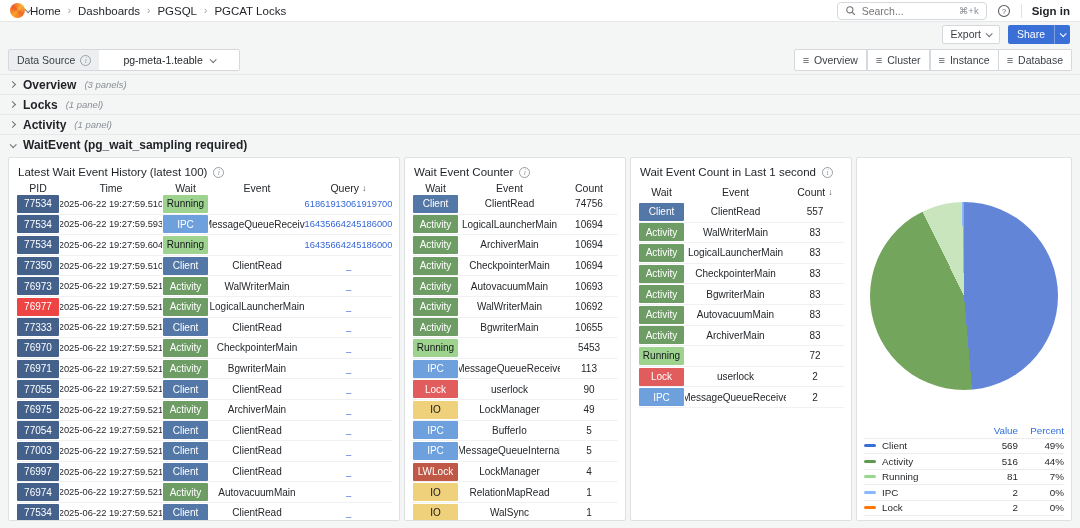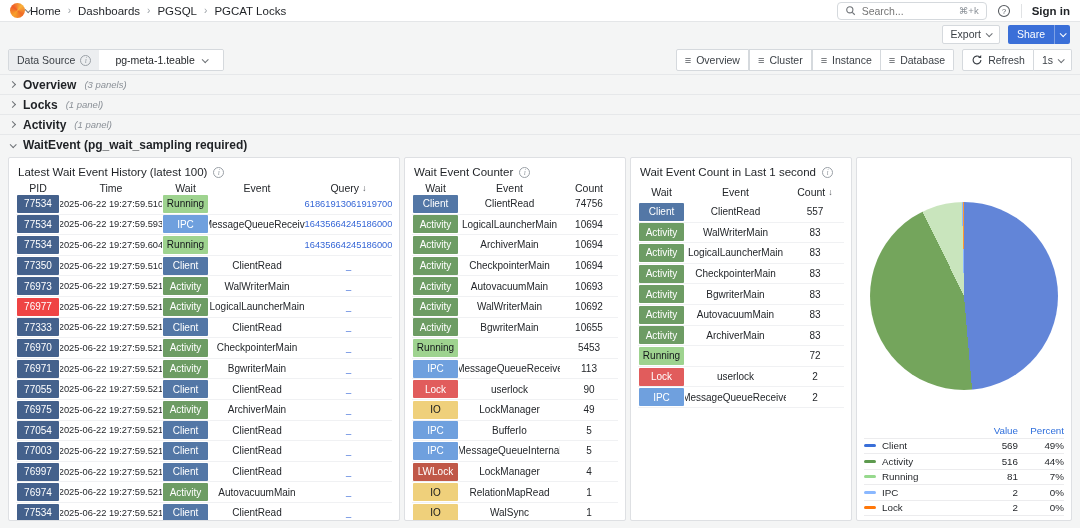--- a/index.html
+++ b/index.html
@@ -41,21 +41,21 @@
     display:flex; align-items:center; padding:0 5px; }
   .btn-split .chev { border-color:#fff; }
 
   
   .toolbar { height:28px; display:flex; align-items:center; justify-content:space-between;
     padding:0 8px; }
   .ds-group { display:flex; height:22px; border:1px solid #d5d9dd; border-radius:2px;
     overflow:hidden; font-size:10.5px; }
   .ds-label { background:#eceef0; display:flex; align-items:center; gap:5px; padding:0 8px;
     color:#3a3f45; }
-  .ds-value { background:#fff; display:flex; align-items:center; gap:7px; padding:0 16px;
+  .ds-value { background:#fff; display:flex; align-items:center; gap:7px; padding:0 24px;
     cursor:pointer; }
   .tb-right { display:flex; align-items:center; gap:8px; }
   .btn .ham { font-size:11px; color:#55595e; line-height:1; }
   .btn-group { display:flex; }
   .btn-group .btn { border-radius:0; }
   .btn-group .btn:first-child { border-radius:2px 0 0 2px; }
   .btn-group .btn:last-child { border-radius:0 2px 2px 0; border-left:none; }
   .btn.h22 { height:22px; }
   .tz { color:#ff780a; font-weight:500; }
   .icon-svg { display:block; }
@@ -177,33 +177,20 @@
         </button>
         <button class="btn h22">
           <span class="ham">≡</span>
           <span>Instance</span>
         </button>
         <button class="btn h22">
           <span class="ham">≡</span>
           <span>Database</span>
         </button>
       </div>
-    <div class="btn-group">
-      <button class="btn h22">
-        <svg class="icon-svg" width="12" height="12" viewBox="0 0 16 16">
-            <path d="M13.2 8a5.2 5.2 0 1 1-1.6-3.8" fill="none" stroke="#3a3f45" stroke-width="1.5"></path>
-            <polygon points="13.6,1.2 13.6,5.4 9.4,5.4" fill="#3a3f45"></polygon>
-          </svg>
-        <span>Refresh</span>
-      </button>
-      <button class="btn h22">
-        <span>1s</span>
-        <span class="chev"></span>
-      </button>
-    </div>
   </div>
 </div>
 
 <div class="dash-rows" id="dash-rows">
     <div class="dash-row bordered">
       <span class="chev r"></span>
       <span class="lbl">Overview</span>
       <span class="cnt">(3 panels)</span>
     </div>
     <div class="dash-row bordered">

